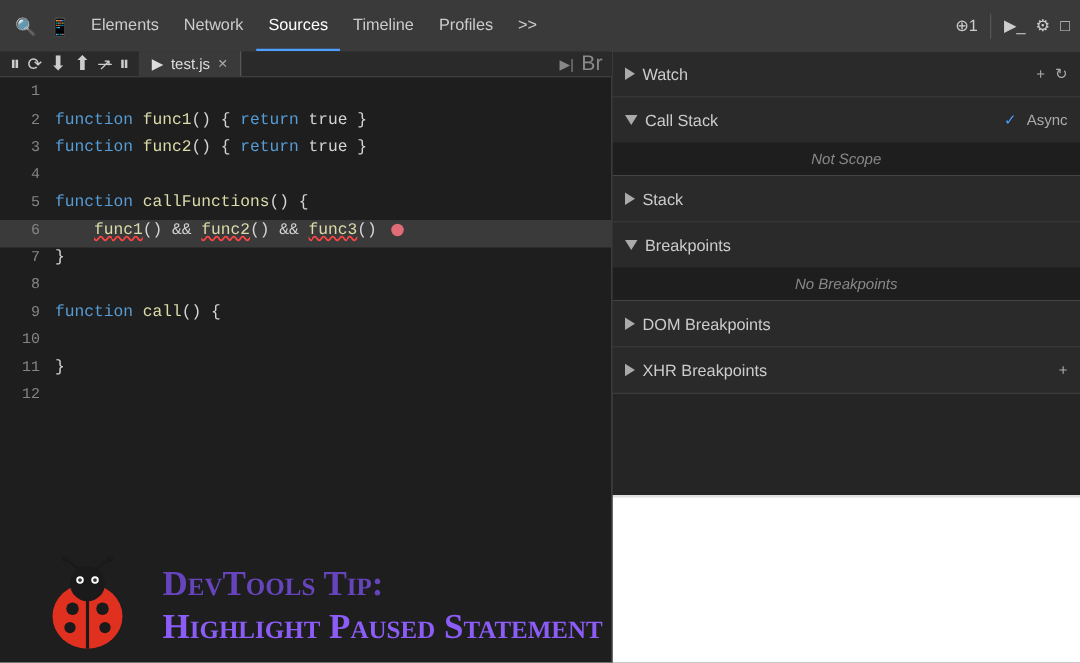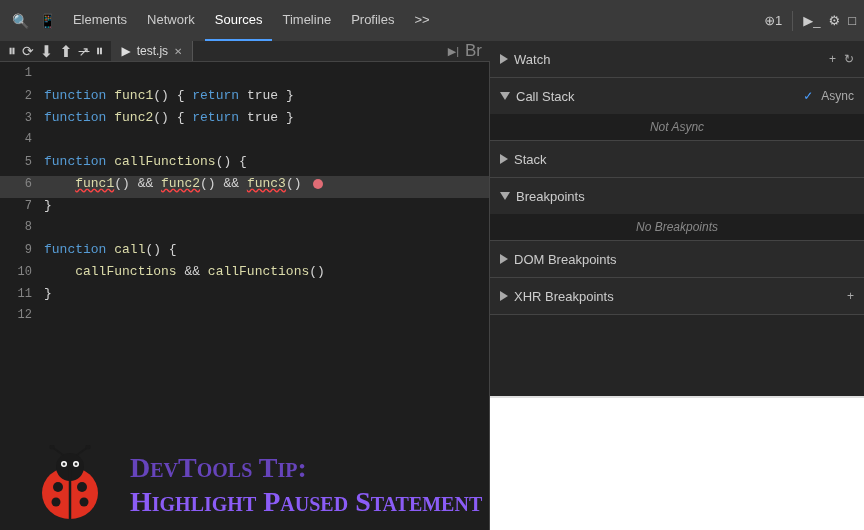--- a/index.html
+++ b/index.html
@@ -292,21 +292,20 @@
       <div class="code-line">
         <span class="line-num">8</span>
         <span class="code-content"></span>
       </div>
       <div class="code-line">
         <span class="line-num">9</span>
         <span class="code-content"><span class="kw">function</span> <span class="fn-name">call</span>() {</span>
       </div>
       <div class="code-line">
         <span class="line-num">10</span>
-        <span class="code-content">    <span class="fn-name">callFunctions</span> &amp;&amp; <span class="fn-name">callFunctions</span>()</span>
       </div>
       <div class="code-line">
         <span class="line-num">11</span>
         <span class="code-content">}</span>
       </div>
       <div class="code-line">
         <span class="line-num">12</span>
         <span class="code-content"></span>
       </div>
     </div>
@@ -332,21 +331,21 @@
         <div class="left">
           <span class="triangle-down"></span>
           <span>Call Stack</span>
         </div>
         <div class="right async-label">
           <span class="checkmark">✓</span>
           <span>Async</span>
         </div>
       </div>
       <div class="panel-content">
-        <span>Not Async</span>
+        <span>Not Scope</span>
       </div>
     </div>
 
     <div class="panel-section">
       <div class="panel-section-header">
         <div class="left">
           <span class="triangle-right"></span>
           <span>Stack</span>
         </div>
       </div>

